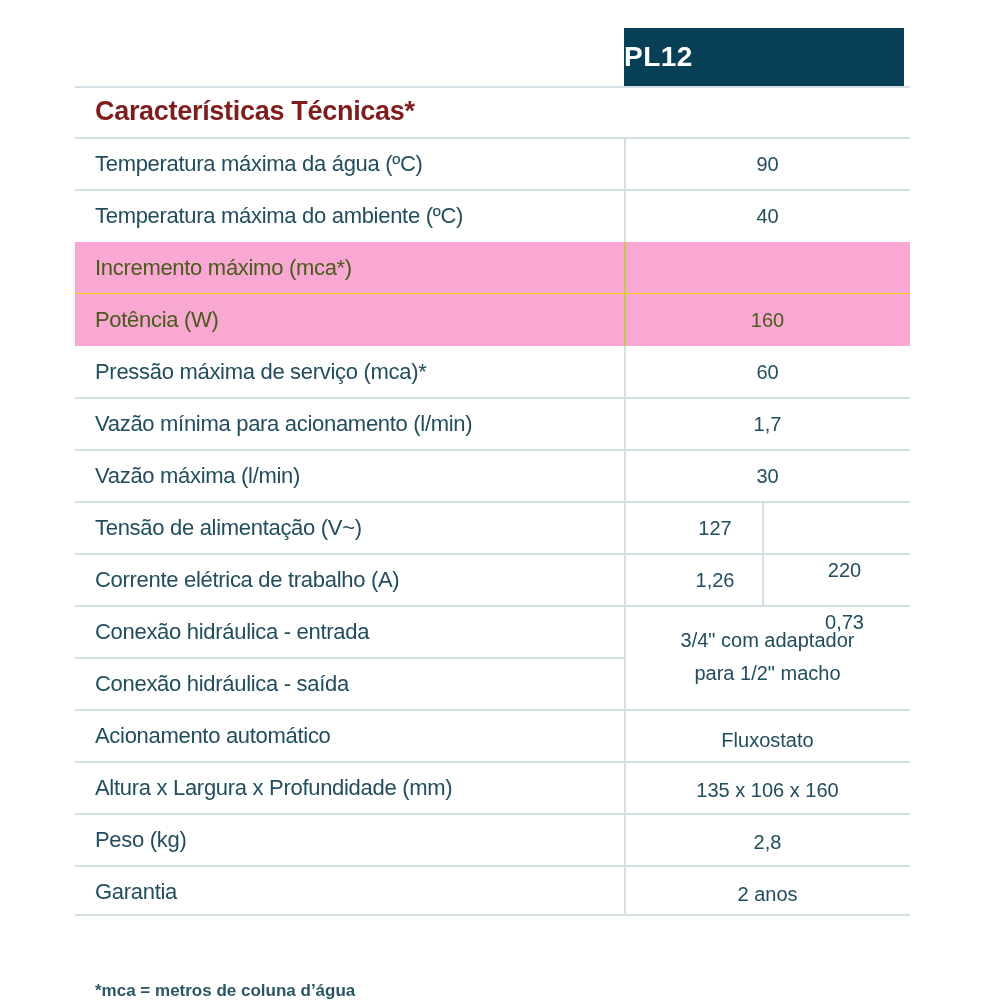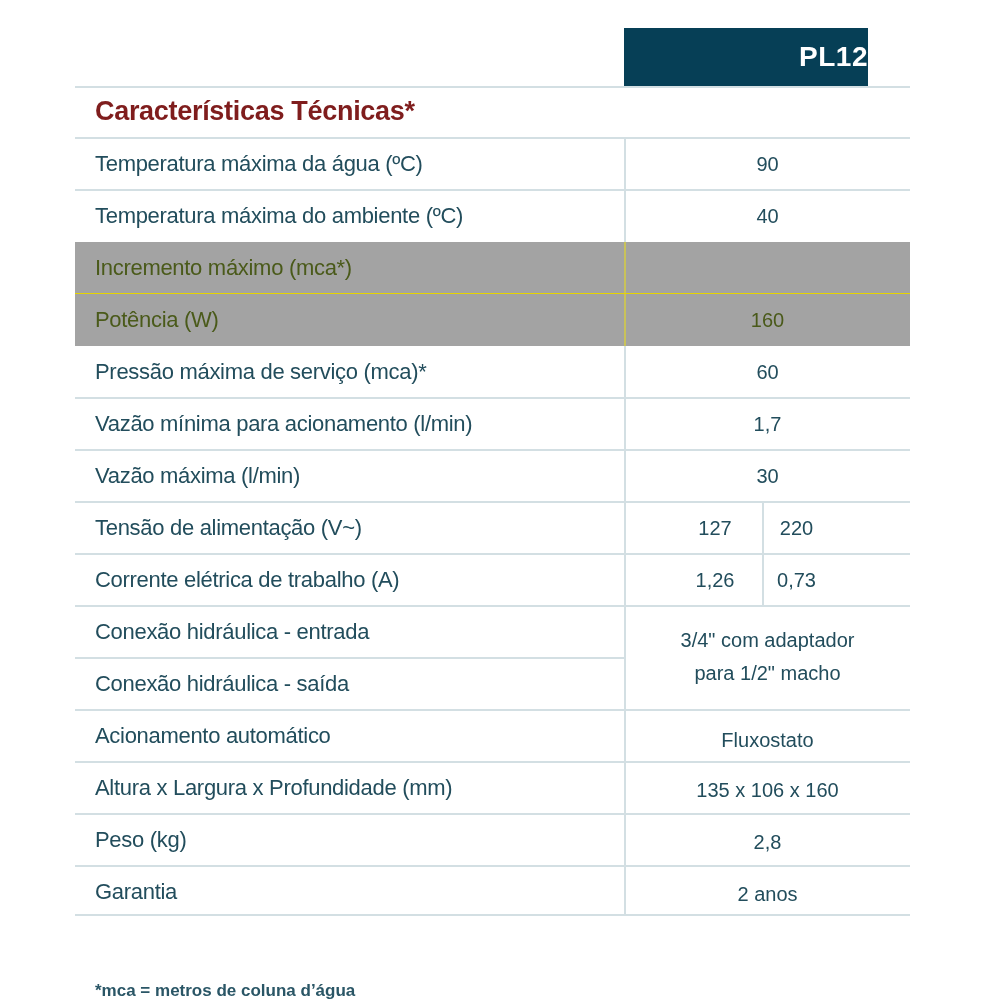--- a/index.html
+++ b/index.html
@@ -1,31 +1,31 @@
 <!DOCTYPE html>
 <html><head>
 <meta charset="utf-8">
 <style>
   html, body { margin:0; padding:0; background:#ffffff; }
   body { width:1000px; height:1000px; position:relative; overflow:hidden;
          font-family:"Liberation Sans", sans-serif; color:#1d4a5a; }
-  .model-header { position:absolute; left:624px; top:28px; width:244px; height:58px;
+  .model-header { position:absolute; left:624px; top:28px; width:280px; height:58px;
          background:#063f56; color:#ffffff; font-weight:bold; font-size:28px;
-         display:flex; align-items:center; justify-content:flex-end; letter-spacing:0.5px; }
+         display:flex; align-items:center; justify-content:flex-start; letter-spacing:0.5px; }
   .table { position:absolute; left:75px; top:86px; width:835px; }
   .hline { position:absolute; left:0; width:835px; height:2px; background:#d3dfe3; }
   .title { position:absolute; left:20px; top:10px; font-size:27px; font-weight:bold; color:#7f1d1d; letter-spacing:-0.3px; }
   .row { position:absolute; left:0; width:835px; height:52px; }
-  .row.hl { background:#a3a3a3; }
+  .row.hl { background:#f9a8d4; }
   .label { position:absolute; left:20px; top:0; height:52px; line-height:52px; font-size:22px; color:#224d5c; white-space:nowrap; letter-spacing:-0.3px; }
   .row.hl .label, .row.hl .val { color:#4a5a1a; }
   .val { position:absolute; top:0; height:52px; line-height:52px; font-size:20px; color:#224d5c; text-align:center; }
   .val.full { left:550px; width:285px; }
   .val.left { left:550px; width:140px;margin-left:20px; }
-  .val.right { left:648px; width:147px; }
+  .val.right { left:696px; width:147px;margin-top:42px; }
   .vline { position:absolute; left:549px; width:2px; background:#d3dfe3; }
   .vline2 { position:absolute; left:687px; width:2px; background:#d3dfe3; }
   .merged { position:absolute; left:550px; width:285px; font-size:20px; color:#224d5c; text-align:center; line-height:33px; }
   .footnote { position:absolute; left:95px; top:938px; font-size:17px; font-weight:bold; color:#2a5666;margin-top:43px; }
 </style>
 </head>
 <body>
 
 <div class="model-header">
   <span>PL12</span>

